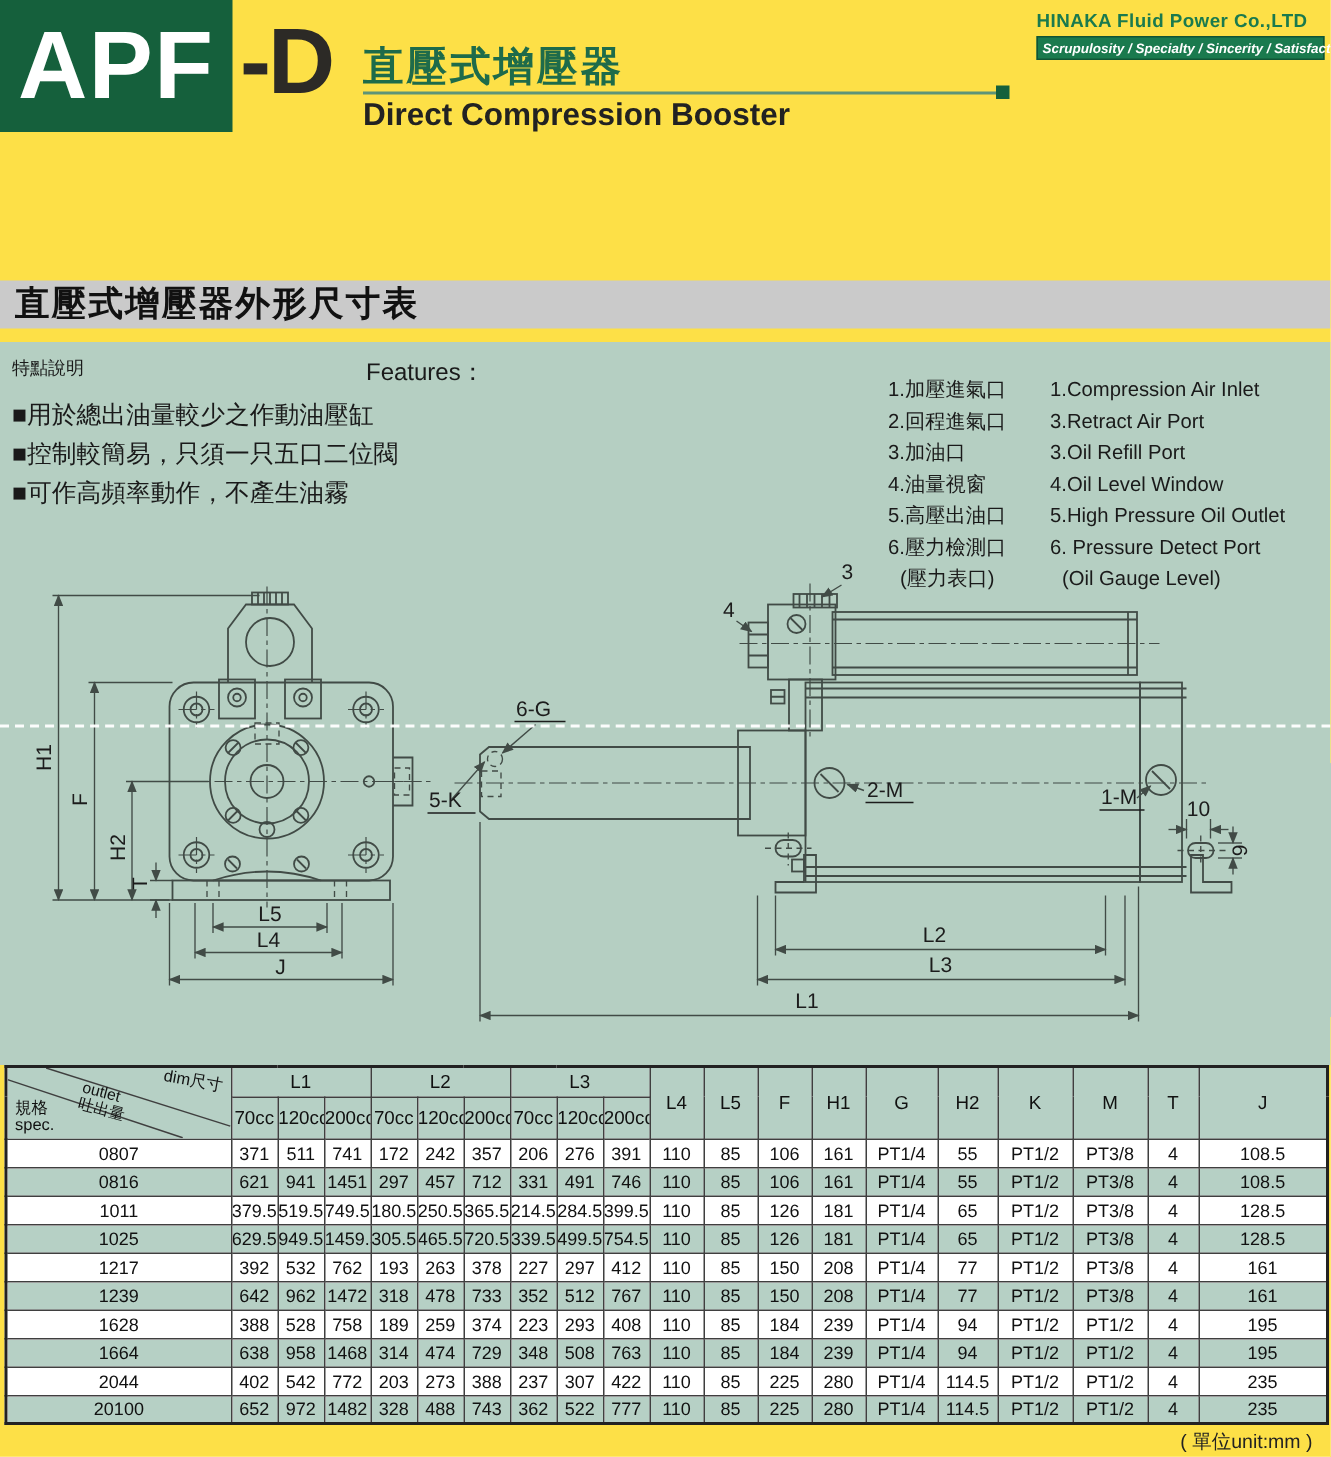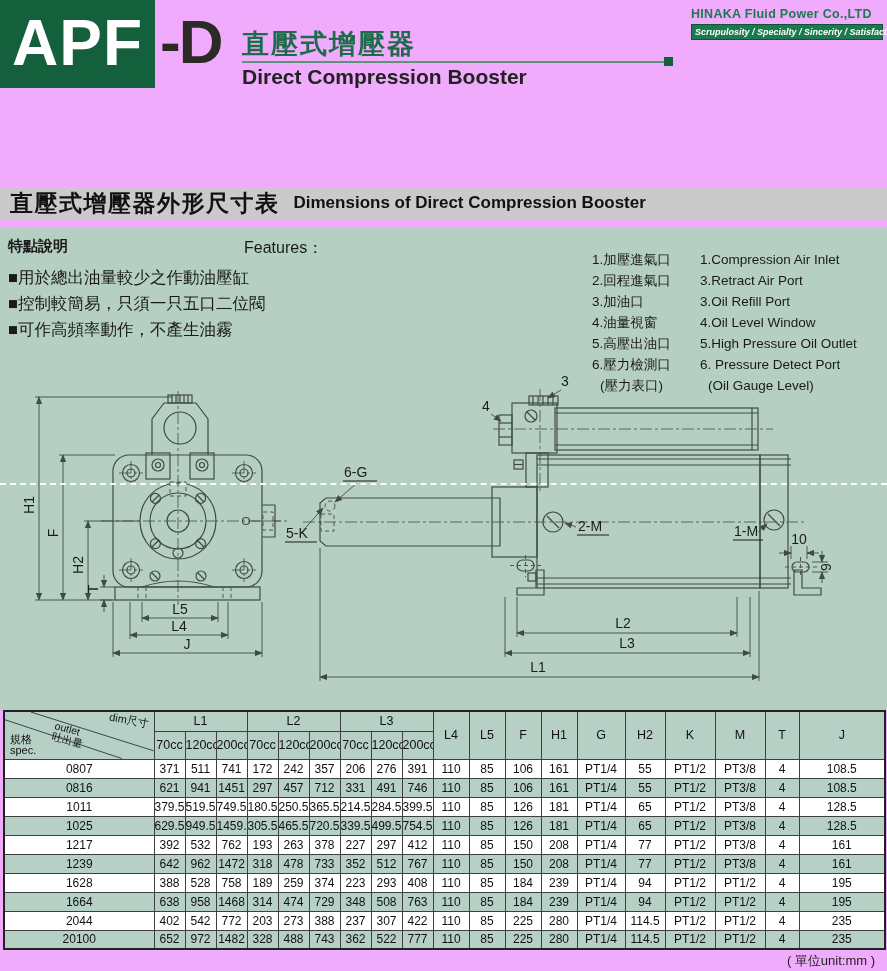--- a/index.html
+++ b/index.html
@@ -1,44 +1,44 @@
 <!DOCTYPE html>
 <html><head>
 <meta charset="utf-8">
 <style>
   *{box-sizing:border-box;margin:0;padding:0}
   html,body{width:887px;height:971px}
   body{font-family:"Liberation Sans",sans-serif;background:#fff;position:relative;color:#1a1a1a}
-  .page{position:absolute;inset:0;width:887px;height:971px;background:#f0abfc;overflow:hidden}
+  .page{position:absolute;inset:0;width:887px;height:971px;background:#fde047;overflow:hidden}
 
   
   .apf-box{position:absolute;left:0;top:0;width:155px;height:88px;background:#15603c;color:#fff;
            font-size:64px;font-weight:bold;text-align:center;line-height:86px;letter-spacing:1px}
   .apf-suffix{position:absolute;left:160px;top:6px;font-size:62px;font-weight:bold;color:#2c2a26;letter-spacing:-2px}
   .title-zh{position:absolute;left:242px;top:26px;font-size:27px;font-weight:bold;color:#1e6b4a;letter-spacing:2px}
   .title-rule{position:absolute;left:242px;top:61px;width:422px;height:2px;background:#5d9478}
   .title-sq{position:absolute;left:664px;top:57px;width:9px;height:9px;background:#15603c}
   .title-en{position:absolute;left:242px;top:65px;font-size:21px;font-weight:bold;color:#222}
   .brand{position:absolute;right:4px;top:6px;width:192px}
   .brand-row{display:flex;align-items:center;gap:3px}
   .brand-name{font-size:29px;font-weight:bold;color:#1a7a4e;letter-spacing:1px}
   .brand-company{font-size:12.5px;font-weight:bold;color:#1a7a4e;white-space:nowrap;margin-top:1px;letter-spacing:.3px}
   .brand-slogan{margin-top:3px;background:#1a7a4e;border:1px solid #115434;color:#fff;font-size:9px;
                 font-style:italic;font-weight:bold;white-space:nowrap;padding:2px 3px;text-align:center}
 
   
   .section-bar{position:absolute;top:187px;left:0;width:887px;height:32px;background:#cacaca;
-               display:flex;align-items:center;padding-left:10px}
+               display:flex;padding-left:10px}
   .sb-zh{font-size:23px;font-weight:bold;color:#111;letter-spacing:1.5px}
   .sb-en{font-size:17px;font-weight:bold;color:#111;margin-left:14px}
 
   
   .content{position:absolute;top:228px;left:0;width:887px;height:482px;background:#b5cfc2}
   .fold-line{position:absolute;top:253px;left:0;width:887px;border-top:2px dashed rgba(255,255,255,.95)}
-  .feat-zh-h{position:absolute;left:8px;top:9px;font-size:15px;font-weight:bold}
+  .feat-zh-h{position:absolute;left:8px;top:9px;font-size:12px;font-weight:normal}
   .feat-zh{position:absolute;left:8px;top:36px;font-size:16.5px;line-height:26px;list-style:none}
   .feat-en-h{position:absolute;left:244px;top:10px;font-size:16px;font-weight:normal}
   .feat-en{position:absolute;left:244px;top:34px;width:352px;font-size:13.2px;line-height:16.5px;list-style:none}
   .feat-en li,.feat-zh li{padding-left:13px;text-indent:-13px}
   .ports-zh{position:absolute;left:592px;top:21px;font-size:13.5px;line-height:21px;list-style:none}
   .ports-en{position:absolute;left:700px;top:21px;font-size:13.5px;line-height:21px;list-style:none}
   .ports-zh li:last-child,.ports-en li:last-child{padding-left:8px}
 
   .drawing{position:absolute;left:5px;top:137px;width:877px;height:330px}
   .drawing text{font-size:14px;fill:#1c1c1c;font-family:"Liberation Sans",sans-serif}
@@ -77,21 +77,20 @@
   <div class="title-sq"></div>
   <div class="title-en">Direct Compression Booster</div>
 
   <div class="brand">
     <div class="brand-company">HINAKA Fluid Power Co.,LTD</div>
     <div class="brand-slogan">Scrupulosity / Specialty / Sincerity / Satisfactory</div>
   </div>
 
   <div class="section-bar">
     <span class="sb-zh">直壓式增壓器外形尺寸表</span>
-    <span class="sb-en">Dimensions of Direct Compression Booster</span>
   </div>
 
   <div class="content">
     <div class="feat-zh-h">特點說明</div>
     <ul class="feat-zh">
       <li>■用於總出油量較少之作動油壓缸</li>
       <li>■控制較簡易，只須一只五口二位閥</li>
       <li>■可作高頻率動作，不產生油霧</li>
     </ul>
     <div class="feat-en-h">Features：</div>

